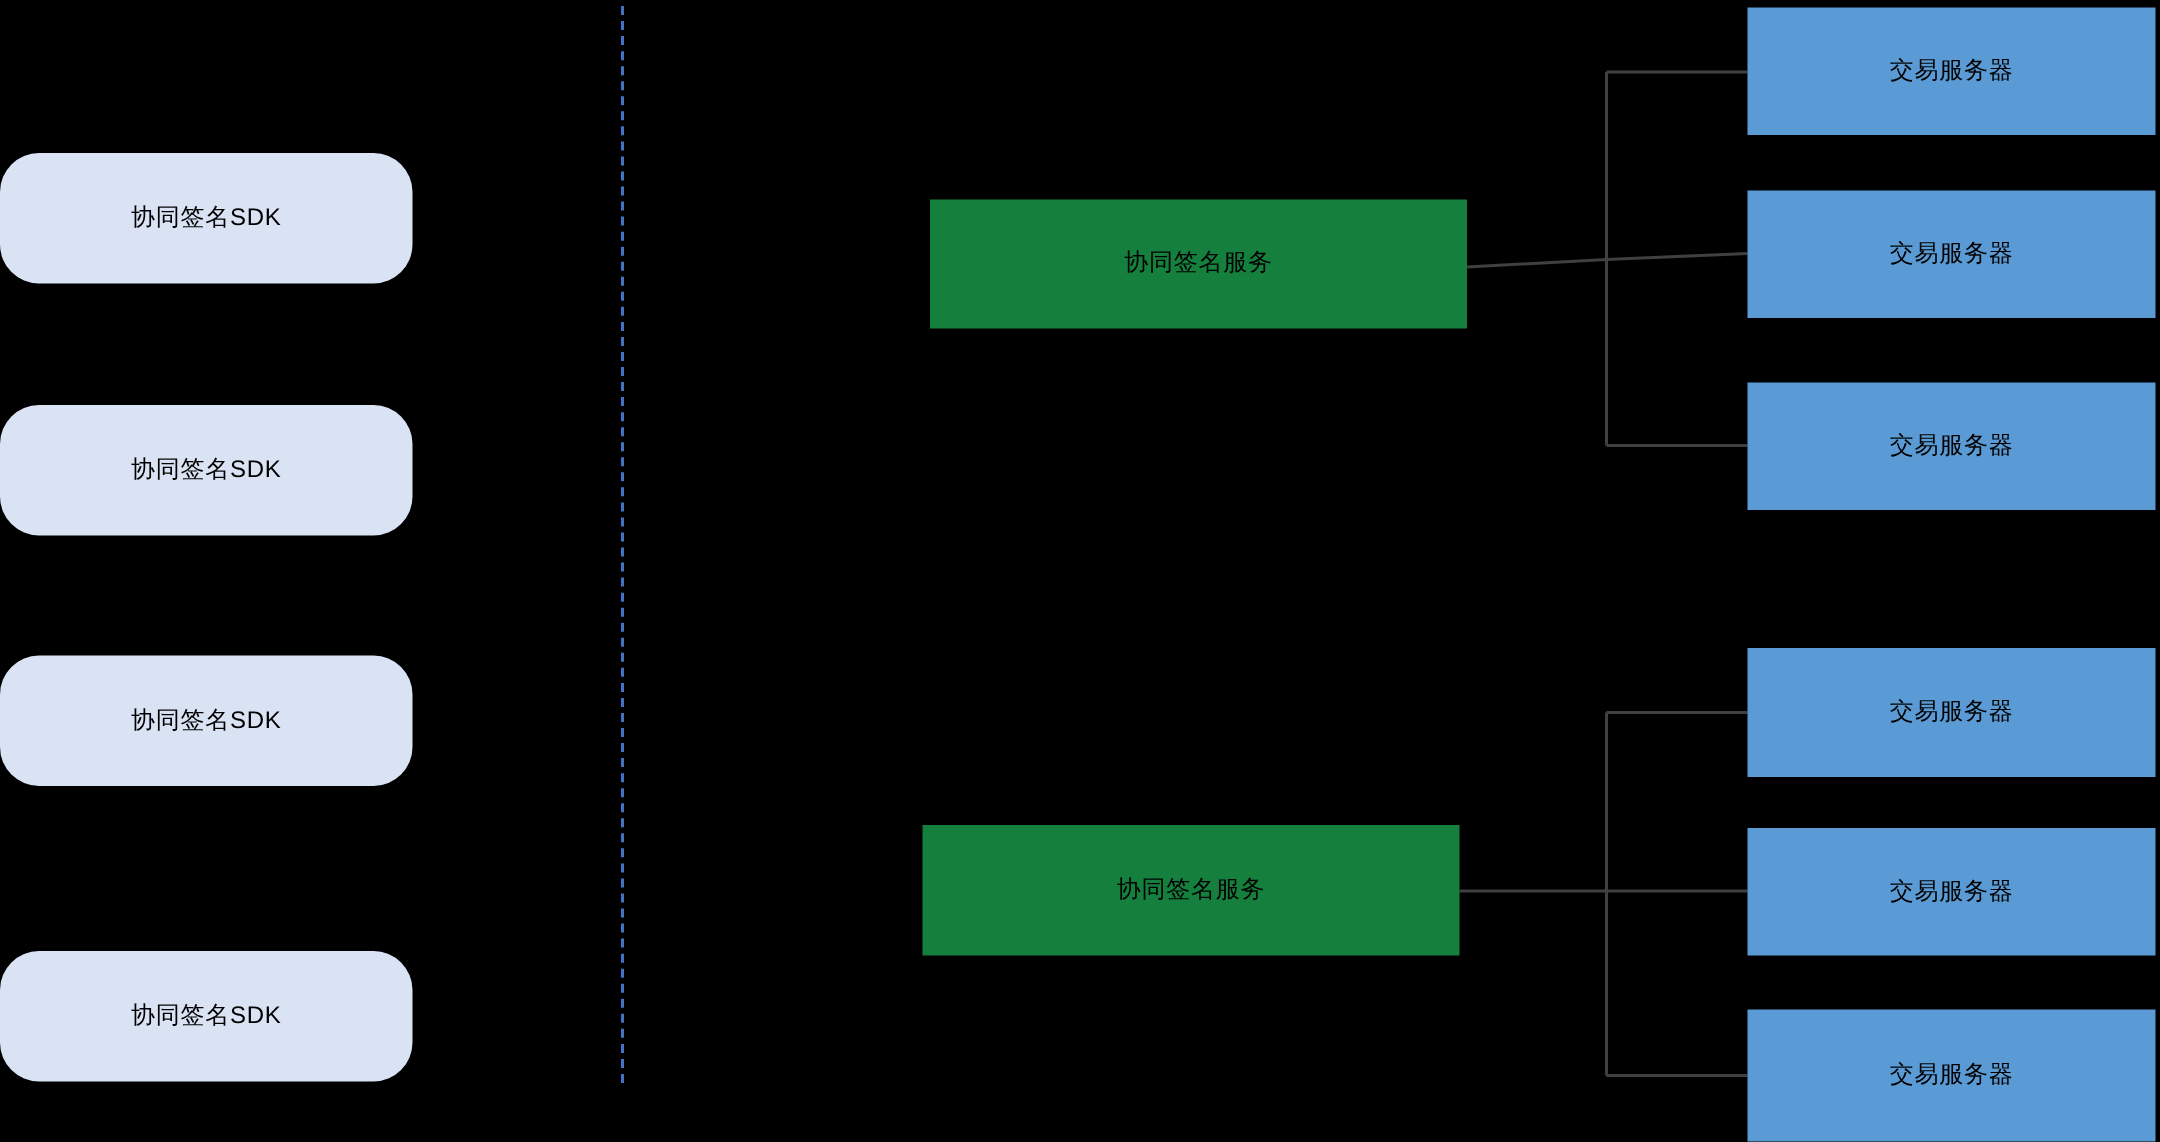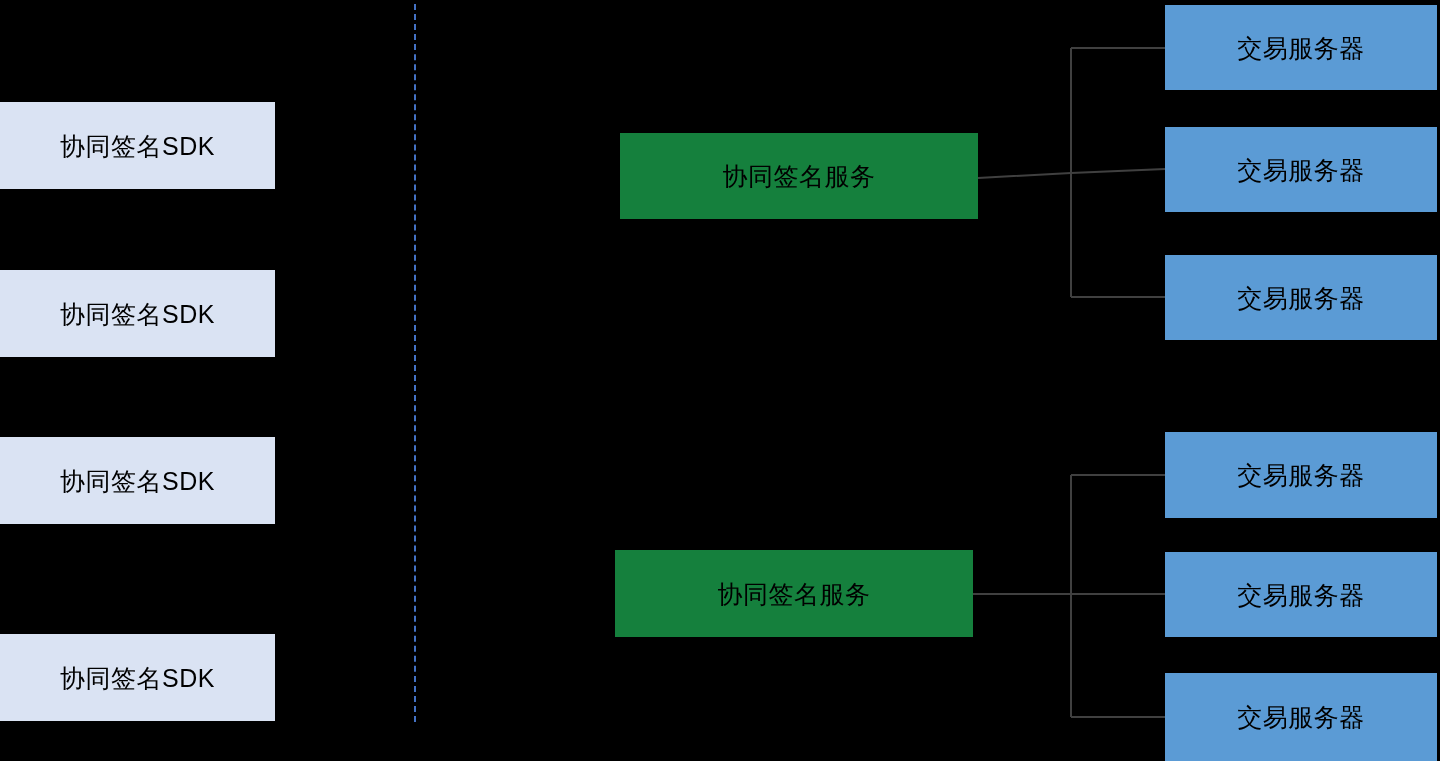--- a/index.html
+++ b/index.html
@@ -20,30 +20,31 @@
     background: #000000;
   }
   .node {
     position: absolute;
     box-sizing: border-box;
     display: flex;
     align-items: center;
     justify-content: center;
     text-align: center;
     color: #000000;
-    font-size: 25px;
+    font-size: 16px;
     line-height: 1.2;
     letter-spacing: 0.5px;
     white-space: nowrap;
     user-select: none;
   }
   .node-sdk {
     background: #dae3f3;
     left: 0px;
     width: 275px;
+    border-radius: 26px;
   }
   .node-service {
     background: #15803d;
   }
   .node-server {
     background: #5b9bd5;
     left: 1165px;
     width: 272px;
   }
   .divider {

